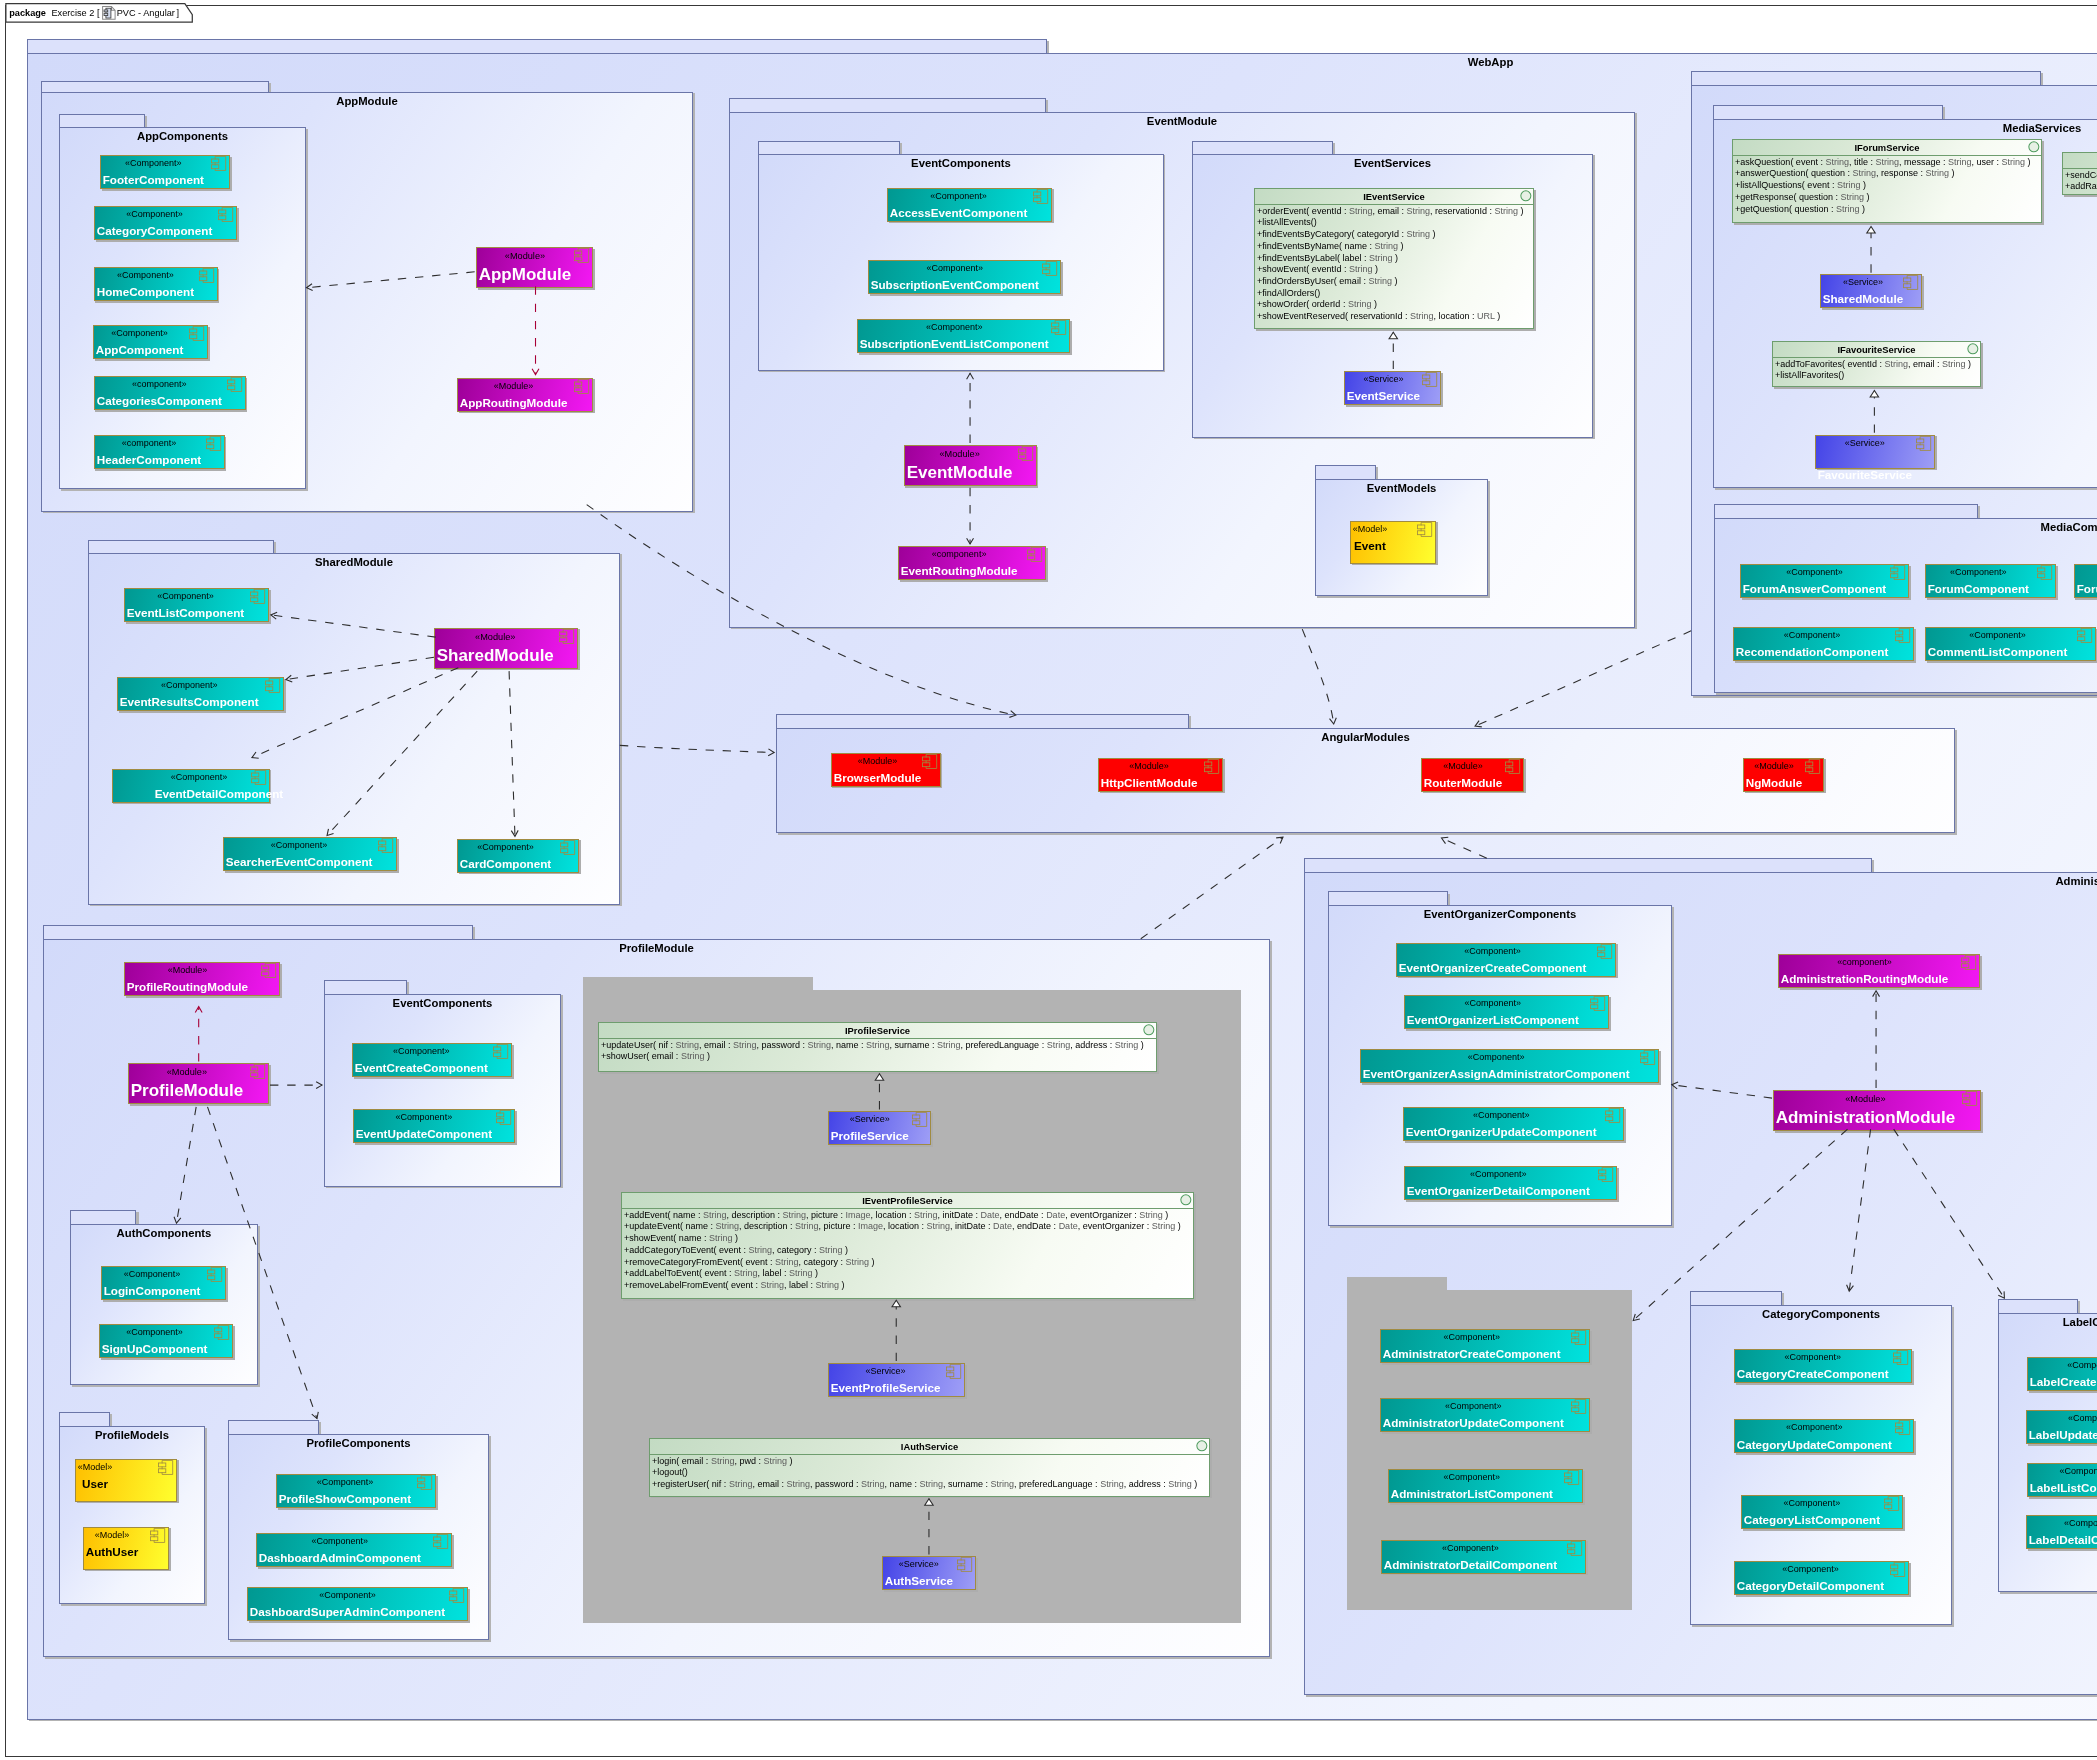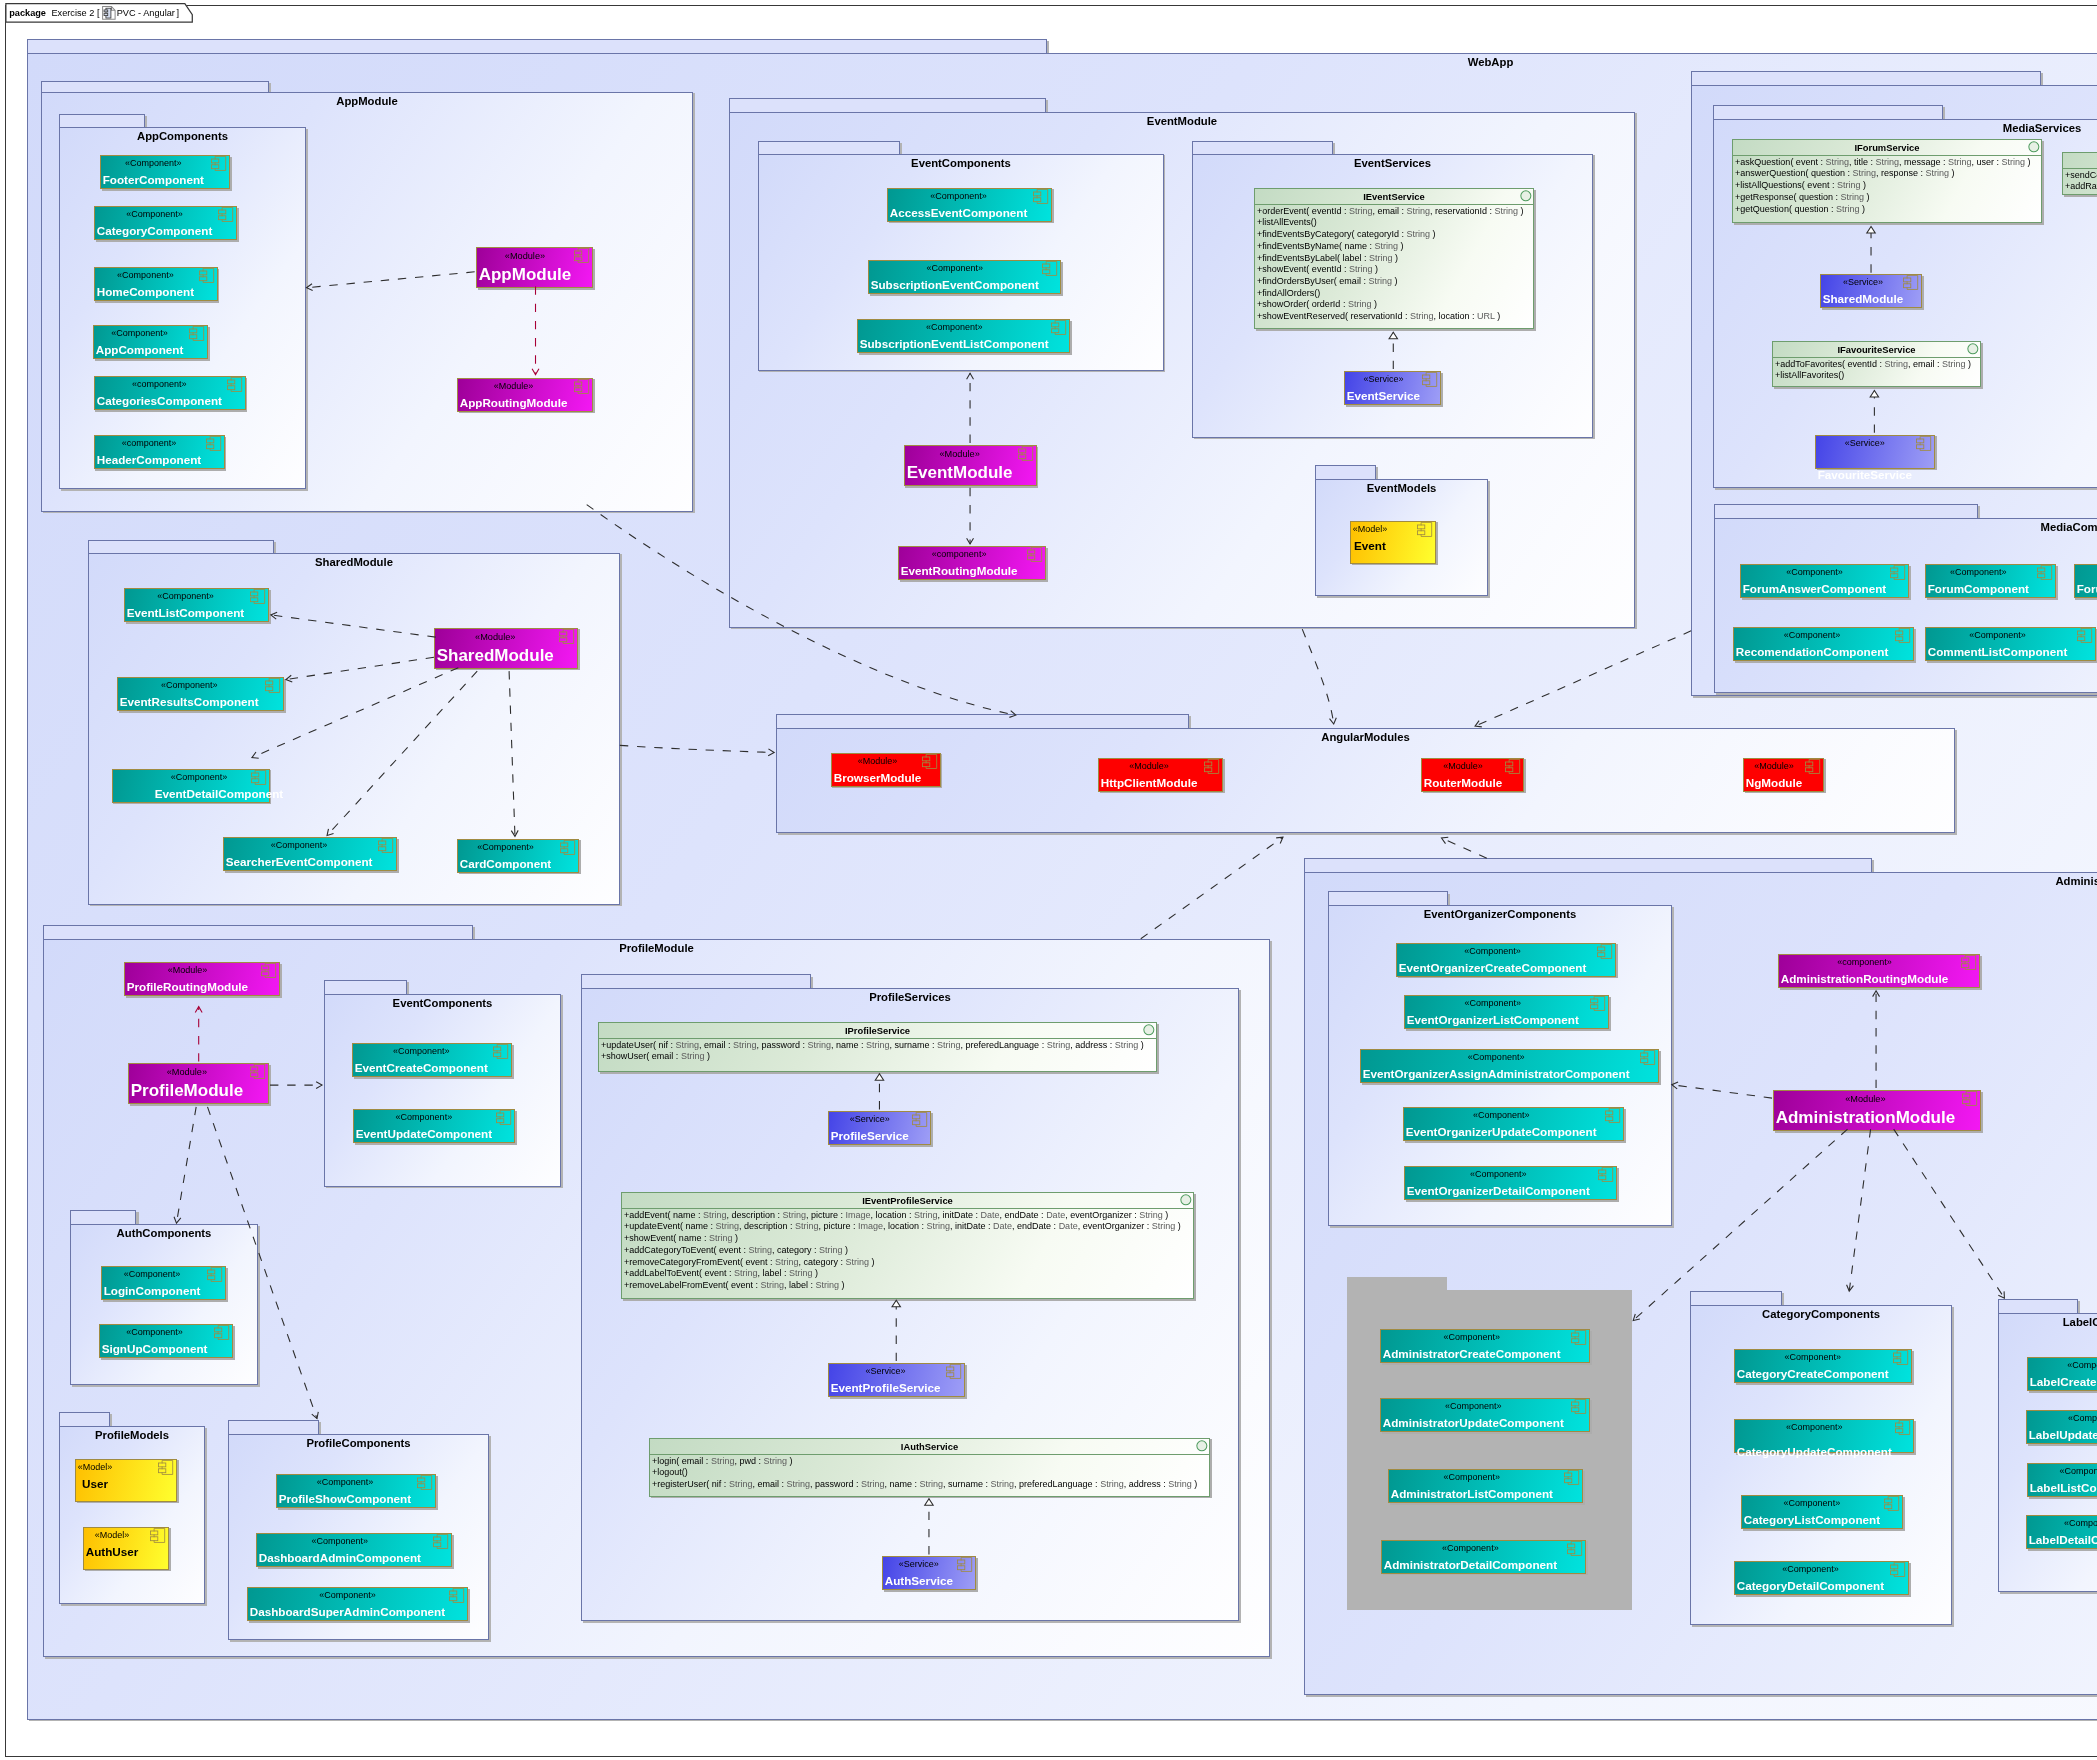--- a/index.html
+++ b/index.html
@@ -213,26 +213,20 @@
 <div class="pkgsh" style="left:230px;top:1422px;width:91px;height:14px;"></div>
 <div class="pkgsh" style="left:230px;top:1436px;width:261px;height:206px;"></div>
 <div class="pkg" id="pkg-profilecomponents" style="left:228px;top:1420px;width:261px;height:220px;">
       <div class="pkgtab" style="width:91px;height:14.7px;"></div>
       <div class="pkgbody" style="top:14px;height:206px;">
         <div class="pkgtitle">ProfileComponents</div>
       </div>
     </div>
 <div class="pkgsh" style="left:583px;top:977px;width:230px;height:14px;"></div>
 <div class="pkgsh" style="left:583px;top:990px;width:658px;height:633px;"></div>
-<div class="pkg" id="pkg-profileservices" style="left:581px;top:974px;width:658px;height:647px;">
-      <div class="pkgtab" style="width:230px;height:14.7px;"></div>
-      <div class="pkgbody" style="top:14px;height:633px;">
-        <div class="pkgtitle">ProfileServices</div>
-      </div>
-    </div>
 <div class="pkgsh" style="left:1306px;top:860px;width:568px;height:14px;"></div>
 <div class="pkgsh" style="left:1306px;top:874px;width:1622px;height:823px;"></div>
 <div class="pkg" id="pkg-administrationmodule" style="left:1304px;top:858px;width:1622px;height:836px;">
       <div class="pkgtab" style="width:568px;height:14.7px;"></div>
       <div class="pkgbody" style="top:14px;height:823px;">
         <div class="pkgtitle">AdminisrtationModule</div>
       </div>
     </div>
 <div class="pkgsh" style="left:1330px;top:894px;width:120px;height:14px;"></div>
 <div class="pkgsh" style="left:1330px;top:907px;width:344px;height:321px;"></div>
@@ -1133,21 +1127,21 @@
       <svg class="nico" viewBox="0 0 41 41" style="right:1.7px;top:-0.8px;">
         <g fill="none" stroke="#A08B41" stroke-width="2.0" stroke-linecap="square">
           <path d="M12.3,9.6 V3.4 H37.8 V37.3 H12.3 V33.0"></path>
           <path d="M12.3,18.9 V23.6"></path>
           <rect x="3.6" y="9.6" width="17.6" height="9.3"></rect>
           <rect x="3.6" y="23.6" width="17.6" height="9.4"></rect>
         </g>
       </svg>
       <div class="ntxt">
         <div class="nst" style="margin-top:3.4px;">«Component»</div>
-        <div class="nnm" style="margin-top:14px;">CategoryUpdateComponent</div>
+        <div class="nnm" style="margin-top:7px;">CategoryUpdateComponent</div>
       </div>
     </div>
 <div class="nodesh" style="left:1743px;top:1497px;width:162px;height:34px;"></div>
 <div class="node k-component" id="n-CategoryListComponent" style="left:1741px;top:1495px;width:162px;height:34px;">
       <svg class="nico" viewBox="0 0 41 41" style="right:1.7px;top:-0.8px;">
         <g fill="none" stroke="#A08B41" stroke-width="2.0" stroke-linecap="square">
           <path d="M12.3,9.6 V3.4 H37.8 V37.3 H12.3 V33.0"></path>
           <path d="M12.3,18.9 V23.6"></path>
           <rect x="3.6" y="9.6" width="17.6" height="9.3"></rect>
           <rect x="3.6" y="23.6" width="17.6" height="9.4"></rect>

